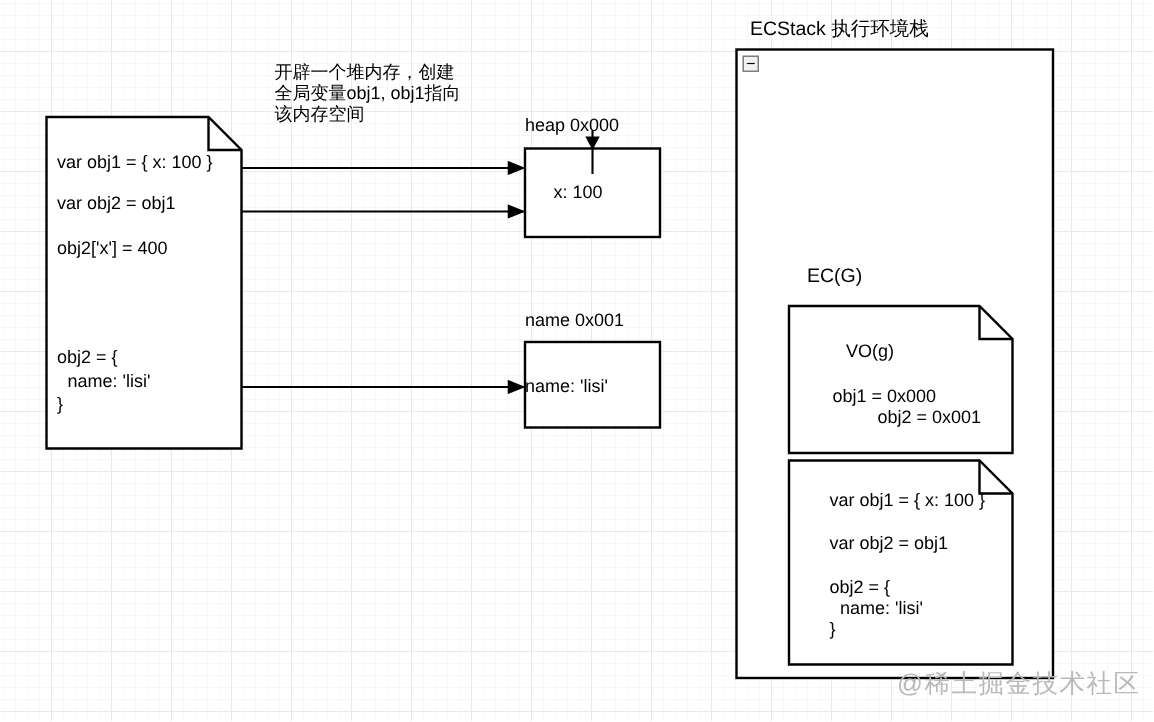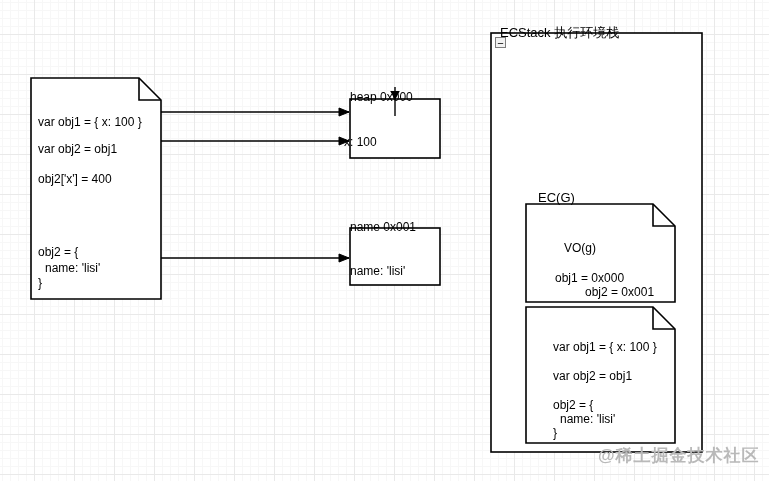--- a/index.html
+++ b/index.html
@@ -12,28 +12,28 @@
     background-color:#ffffff;
     background-image:
       linear-gradient(to right, #e9e9e9 1px, transparent 1px),
       linear-gradient(to bottom, #e9e9e9 1px, transparent 1px),
       linear-gradient(to right, #f7f7f7 1px, transparent 1px),
       linear-gradient(to bottom, #f7f7f7 1px, transparent 1px);
     background-size:40px 40px,40px 40px,8px 8px,8px 8px;
     background-position:-6px -6px;
   }
   svg.diagram{position:absolute;left:0;top:0;z-index:1;}
-  .txt{position:absolute;z-index:2;font-size:12px;line-height:14px;white-space:pre;margin-top:14px;}
+  .txt{position:absolute;z-index:2;font-size:12px;line-height:14px;white-space:pre;}
   .pre{white-space:pre-line;}
   .ctr{}
   .lbl13{font-size:13px;line-height:15px;}
   .watermark{
     position:absolute;z-index:3;
     font-size:17px;line-height:20px;
-    color:#b9b9b9;letter-spacing:1px;font-weight:bold;
+    color:#b9b9b9;letter-spacing:1px;
   }
   .collapse-btn{
     position:absolute;z-index:2;
     width:11px;height:11px;
     border:1px solid #7d7d7d;background:#f2f2f2;
     font-size:11px;line-height:10px;text-align:center;
     color:#000;box-sizing:border-box;
   }
 </style>
 </head>
@@ -79,23 +79,26 @@
     </g>
   </svg>
 
   <div class="txt" style="left:38px;top:101px">var obj1 = { x: 100 }</div>
   <div class="txt" style="left:38px;top:128px">var obj2 = obj1</div>
   <div class="txt" style="left:38px;top:158px">obj2['x'] = 400</div>
   <div class="txt" style="left:38px;top:231px">obj2 = {</div>
   <div class="txt" style="left:45px;top:247px">name: 'lisi'</div>
   <div class="txt" style="left:38px;top:262px">}</div>
 
+  <div class="txt pre" style="left:183px;top:41px;width:140px">开辟一个堆内存，创建
+全局变量obj1, obj1指向
+该内存空间</div>
 
   <div class="txt ctr" style="left:350px;top:76px;width:90px">heap 0x000</div>
-  <div class="txt ctr" style="left:344px;top:121px;width:90px">x: 100</div>
+  <div class="txt ctr" style="left:369px;top:121px;width:90px">x: 100</div>
 
   <div class="txt ctr" style="left:350px;top:206px;width:90px">name 0x001</div>
   <div class="txt ctr" style="left:350px;top:250px;width:90px">name: 'lisi'</div>
 
   <div class="txt lbl13" style="left:500px;top:11px">ECStack 执行环境栈</div>
 
   <div class="collapse-btn" style="left:495px;top:37px">−</div>
 
   <div class="txt lbl13" style="left:538px;top:176px">EC(G)</div>
 

